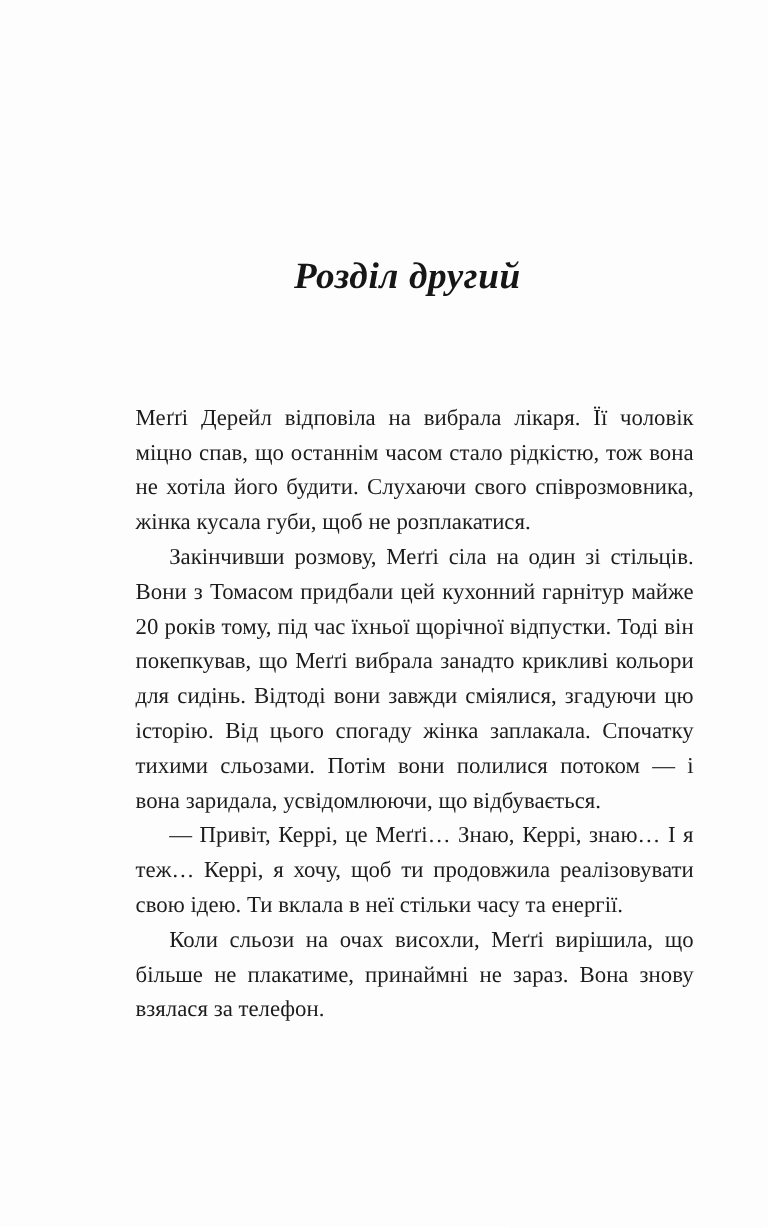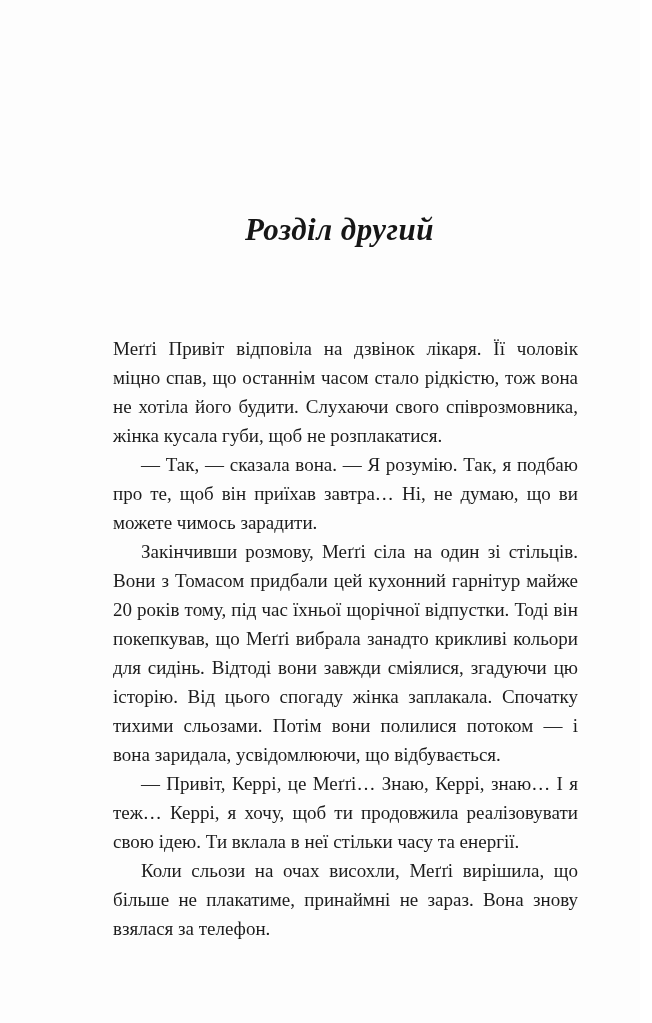--- a/index.html
+++ b/index.html
@@ -44,19 +44,18 @@
     text-indent: 0;
   }
 </style>
 </head>
 <body>
 
 <div class="page">
   <h1 class="chapter-title">Розділ другий</h1>
 
   <div class="text-block">
-    <p class="first">Меґґі Привіт відповіла на дзвінок лікаря. Її чоловік міцно спав, що останнім часом стало рідкістю, тож вона не хотіла його будити. Слухаючи свого співрозмовника, жінка кусала губи, щоб не розплакатися.</p>
-    <p>— Так, — сказала вона. — Я розумію. Так, я подбаю про те, щоб він приїхав завтра… Ні, не думаю, що ви можете чимось зарадити.</p>
+    <p class="first">Меґґі Дерейл відповіла на вибрала лікаря. Її чоловік міцно спав, що останнім часом стало рідкістю, тож вона не хотіла його будити. Слухаючи свого співрозмовника, жінка кусала губи, щоб не розплакатися.</p>
     <p>Закінчивши розмову, Меґґі сіла на один зі стільців. Вони з Томасом придбали цей кухонний гарнітур майже 20 років тому, під час їхньої щорічної відпустки. Тоді він покепкував, що Меґґі вибрала занадто крикливі кольори для сидінь. Відтоді вони завжди сміялися, згадуючи цю історію. Від цього спогаду жінка заплакала. Спочатку тихими сльозами. Потім вони полилися потоком — і вона заридала, усвідомлюючи, що відбувається.</p>
     <p>— Привіт, Керрі, це Меґґі… Знаю, Керрі, знаю… І я теж… Керрі, я хочу, щоб ти продовжила реалізовувати свою ідею. Ти вклала в неї стільки часу та енергії.</p>
     <p>Коли сльози на очах висохли, Меґґі вирішила, що більше не плакатиме, принаймні не зараз. Вона знову взялася за телефон.</p>
   </div>
 </div>
 
 </body></html>

